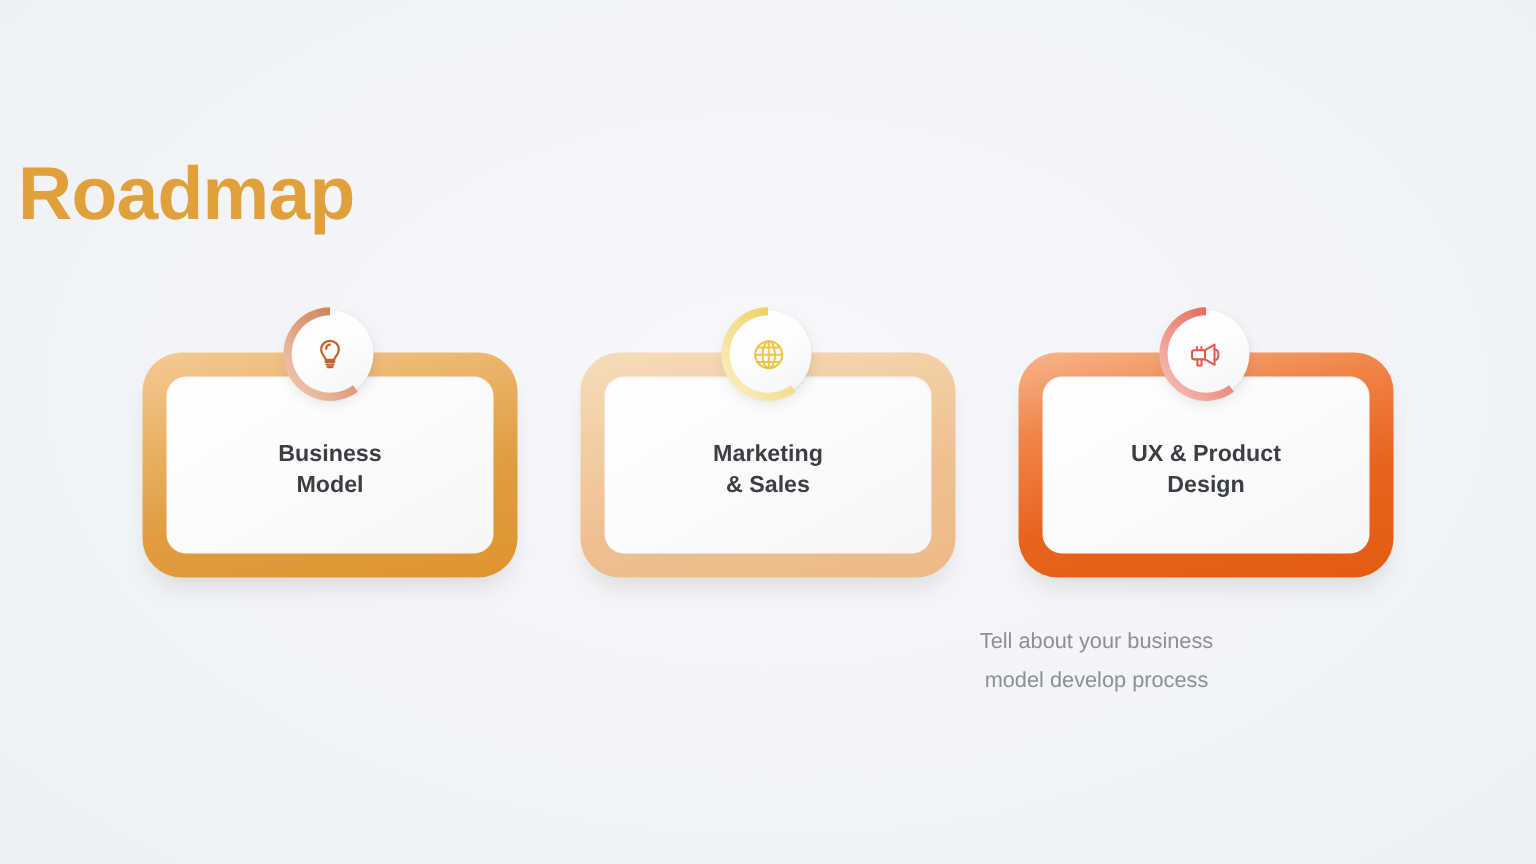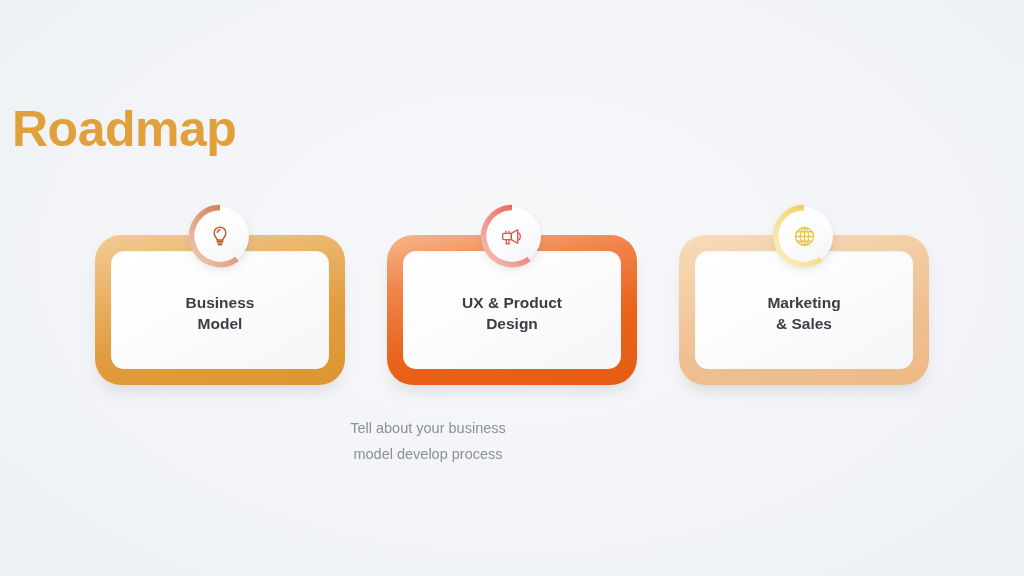--- a/index.html
+++ b/index.html
@@ -124,21 +124,21 @@
     white-space: pre-line;
   }
 
   
   .captions {
     position: absolute;
     top: 415px;
     left: 0;
     width: 856px;
     display: flex;
-    justify-content: center;
+    justify-content: flex-end;
     gap: 42px;
   }
   .caption {
     width: 250px;
     text-align: center;
     font-size: 14.5px;
     line-height: 1.82;
     color: #8c9094;
     white-space: pre-line;
   }
@@ -171,20 +171,50 @@
         <svg width="24" height="24" viewBox="0 0 24 24" fill="none" stroke="#c4622c" stroke-width="1.5" stroke-linecap="round" stroke-linejoin="round">
           <path d="M12 3.2c-3.4 0-5.9 2.6-5.9 5.8 0 2.2 1.1 3.6 2 4.7.6.8 1 1.3 1 2.2h5.8c0-.9.4-1.4 1-2.2.9-1.1 2-2.5 2-4.7 0-3.2-2.5-5.8-5.9-5.8z"></path>
           <path d="M9.1 17.3h5.8M9.7 19.1h4.6M10.4 20.8h3.2"></path>
           <path d="M9.5 8.6c0-1.5 1.1-2.6 2.4-2.8"></path>
         </svg>
       </div>
     </div>
 
     <div class="card-label">Business
 Model</div>
+  </div>
+
+  <div class="card-slot">
+    <div class="card-frame frame-3"></div>
+
+    <div class="badge">
+      <div class="badge-circle"></div>
+      <svg class="badge-arc" viewBox="0 0 64 64">
+        <defs>
+          <linearGradient id="arc3" x1="0" y1="1" x2="1" y2="0">
+            <stop offset="0%" stop-color="#fbf0c8"></stop>
+            <stop offset="55%" stop-color="#f3dc8a"></stop>
+            <stop offset="100%" stop-color="#edc54a"></stop>
+          </linearGradient>
+        </defs>
+        <path d="M 32 3.5 A 28.5 28.5 0 1 0 49 55" fill="none" stroke="url(#arc3)" stroke-width="5.5" stroke-linecap="butt"></path>
+      </svg>
+      <div class="badge-icon">
+        <svg width="25" height="25" viewBox="0 0 24 24" fill="none" stroke="#edc54a" stroke-width="1.3" stroke-linecap="round" stroke-linejoin="round">
+          <circle cx="12" cy="12" r="8.6"></circle>
+          <ellipse cx="12" cy="12" rx="4" ry="8.6"></ellipse>
+          <path d="M3.4 12h17.2"></path>
+          <path d="M4.7 7.4h14.6M4.7 16.6h14.6"></path>
+          <path d="M12 3.4v17.2"></path>
+        </svg>
+      </div>
+    </div>
+
+    <div class="card-label">Marketing
+&amp; Sales</div>
   </div>
 
   <div class="card-slot">
     <div class="card-frame frame-2"></div>
 
     <div class="badge">
       <div class="badge-circle"></div>
       <svg class="badge-arc" viewBox="0 0 64 64">
         <defs>
           <linearGradient id="arc2" x1="0" y1="1" x2="1" y2="0">
@@ -203,48 +233,18 @@
           <path d="M6.5 16.2v4.3M9.4 16.2v4.3M6.5 20.5h2.9"></path>
           <path d="M6.2 7.6v1.6M9.3 7.6v1.6"></path>
         </svg>
       </div>
     </div>
 
     <div class="card-label">UX &amp; Product
 Design</div>
   </div>
 
-  <div class="card-slot">
-    <div class="card-frame frame-3"></div>
-
-    <div class="badge">
-      <div class="badge-circle"></div>
-      <svg class="badge-arc" viewBox="0 0 64 64">
-        <defs>
-          <linearGradient id="arc3" x1="0" y1="1" x2="1" y2="0">
-            <stop offset="0%" stop-color="#fbf0c8"></stop>
-            <stop offset="55%" stop-color="#f3dc8a"></stop>
-            <stop offset="100%" stop-color="#edc54a"></stop>
-          </linearGradient>
-        </defs>
-        <path d="M 32 3.5 A 28.5 28.5 0 1 0 49 55" fill="none" stroke="url(#arc3)" stroke-width="5.5" stroke-linecap="butt"></path>
-      </svg>
-      <div class="badge-icon">
-        <svg width="25" height="25" viewBox="0 0 24 24" fill="none" stroke="#edc54a" stroke-width="1.3" stroke-linecap="round" stroke-linejoin="round">
-          <circle cx="12" cy="12" r="8.6"></circle>
-          <ellipse cx="12" cy="12" rx="4" ry="8.6"></ellipse>
-          <path d="M3.4 12h17.2"></path>
-          <path d="M4.7 7.4h14.6M4.7 16.6h14.6"></path>
-          <path d="M12 3.4v17.2"></path>
-        </svg>
-      </div>
-    </div>
-
-    <div class="card-label">Marketing
-&amp; Sales</div>
-  </div>
-
 </div>
 
 <div class="captions">
   <div class="caption">Tell about your business
 model develop process</div>
 </div>
 
 </body></html>

